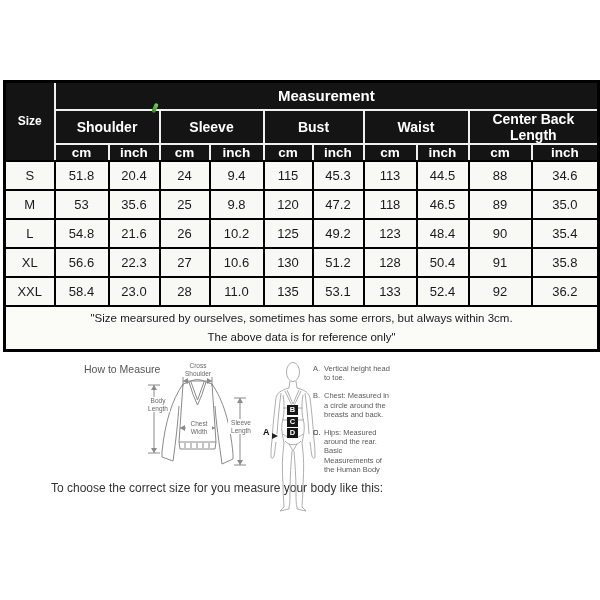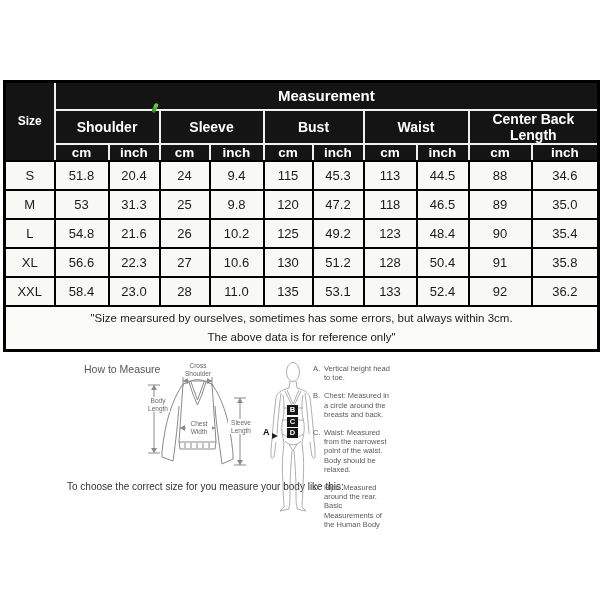--- a/index.html
+++ b/index.html
@@ -35,21 +35,21 @@
     color:#1a1a1a;
   }
   .green-mark {
     position:absolute; left:153px; top:103px; width:4px; height:10px;
     background:linear-gradient(#7ad15f,#2f8f1f);
     transform:rotate(24deg); border-radius:2px;
   }
 
   
   .howto-heading { position:absolute; left:84px; top:363px; font-size:10.5px; color:#555; }
-  .choose-text   { position:absolute; left:67px; top:481px; font-size:10px; color:#333; }
+  .choose-text   { position:absolute; left:51px; top:481px; font-size:12px; color:#333; }
 
   .garment-svg { position:absolute; left:145px; top:358px; width:115px; height:115px; }
   .figure-svg  { position:absolute; left:260px; top:362px; width:64px;  height:152px; }
 
   .glabel {
     position:absolute; font-size:6.5px; line-height:7.5px; color:#666;
     text-align:center; background:#fff;
   }
   .gl-cross  { left:178px; top:362px; width:40px; }
   .gl-body   { left:146px; top:397px; width:24px; }
@@ -126,21 +126,21 @@
           <td>115</td>
           <td>45.3</td>
           <td>113</td>
           <td>44.5</td>
           <td>88</td>
           <td>34.6</td>
         </tr>
         <tr>
           <td>M</td>
           <td>53</td>
-          <td>31.3</td>
+          <td>35.6</td>
           <td>25</td>
           <td>9.8</td>
           <td>120</td>
           <td>47.2</td>
           <td>118</td>
           <td>46.5</td>
           <td>89</td>
           <td>35.0</td>
         </tr>
         <tr>
@@ -254,17 +254,17 @@
     </g>
   </svg>
   <div class="letter-a">A</div>
   <div class="letter-box lb-b">B</div>
   <div class="letter-box lb-c">C</div>
   <div class="letter-box lb-d">D</div>
 
   <div class="annotations">
       <div class="ann"><span class="key">A.</span><span>Vertical height head to toe.</span></div>
       <div class="ann"><span class="key">B.</span><span>Chest: Measured in a circle around the breasts and back.</span></div>
-      <div class="ann"><span class="key">C.</span><span>Waist: Measured from the narrowest point of the waist. Body should be relaxed.</span></div>
+      <div class="ann"><span class="key">C.</span></div>
       <div class="ann"><span class="key">D.</span><span>Hips: Measured around the rear. Basic Measurements of the Human Body</span></div>
     </div>
 
 </div>
 
 </body></html>

